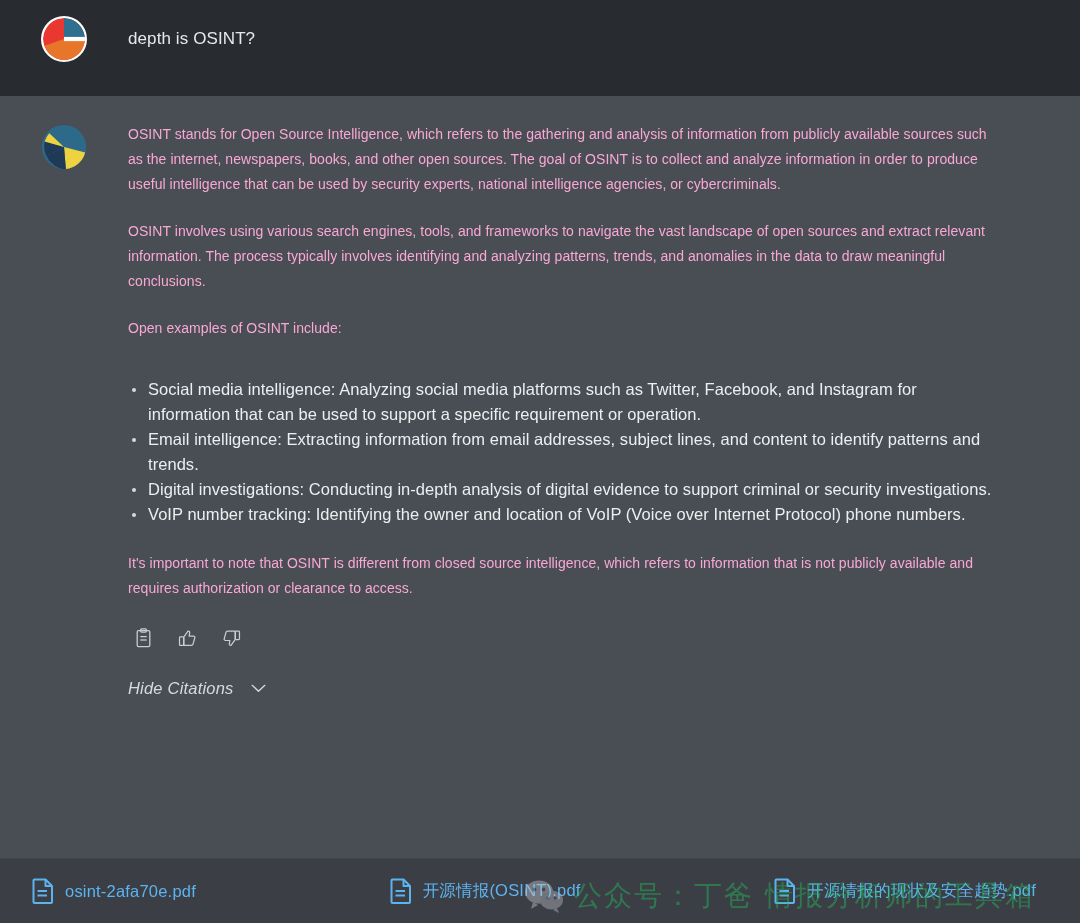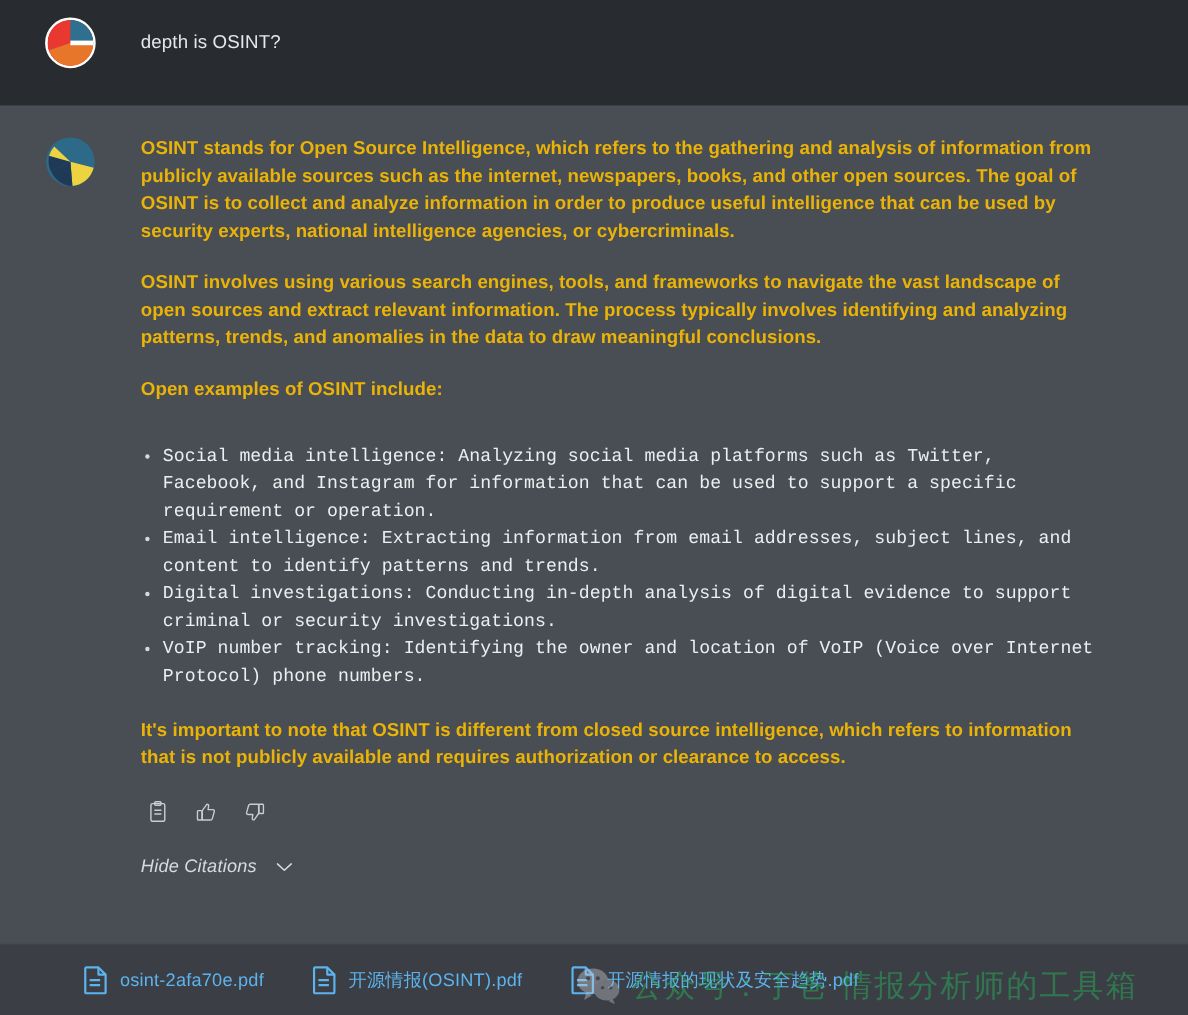--- a/index.html
+++ b/index.html
@@ -68,35 +68,33 @@
     padding-top: 26px;
     position: relative;
   }
 
   .assistant-body {
     width: 890px;
     padding-right: 20px;
   }
 
   .assistant-body p {
-    font-size: 17px;
+    font-size: 14px;
     line-height: 25px;
-    color: #eab308;
+    color: #f9a8d4;
     letter-spacing: 0.05px;
     margin-bottom: 22px;
-    font-weight: bold;
   }
 
   .assistant-body p.tight { margin-bottom: 20px; }
 
   ul.examples {
     list-style: none;
     margin: 0 0 24px 0;
     padding: 0;
-    font-family: Liberation Mono, monospace;
   }
 
   ul.examples li {
     font-size: 16.5px;
     line-height: 25px;
     color: #eceef0;
     letter-spacing: 0.05px;
     position: relative;
     padding-left: 20px;
     margin-bottom: 0px;
@@ -157,23 +155,24 @@
   
   .citation-strip {
     position: absolute;
     left: 0;
     right: 0;
     bottom: 0;
     height: 64px;
     background: #3b3f45;
     display: flex;
     align-items: center;
-    padding-left: 76px;
+    padding-left: 32px;
     gap: 0px;
     overflow: hidden;
+    justify-content: space-between;
   }
 
   .citation {
     display: flex;
     align-items: center;
     gap: 11px;
     margin-right: 44px;
     cursor: pointer;
     white-space: nowrap;
   }

